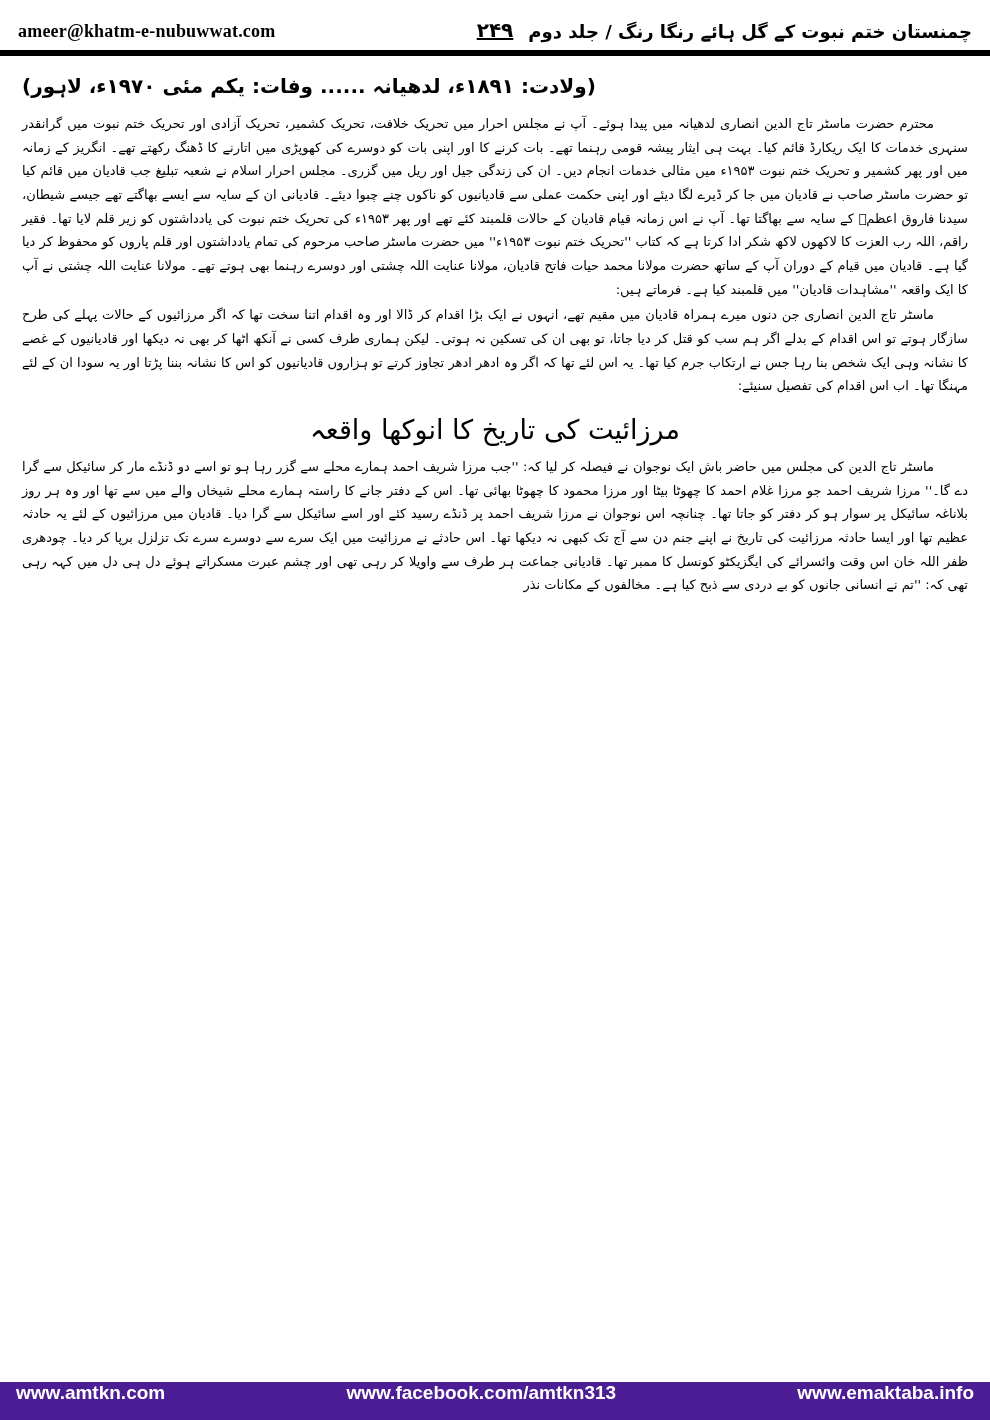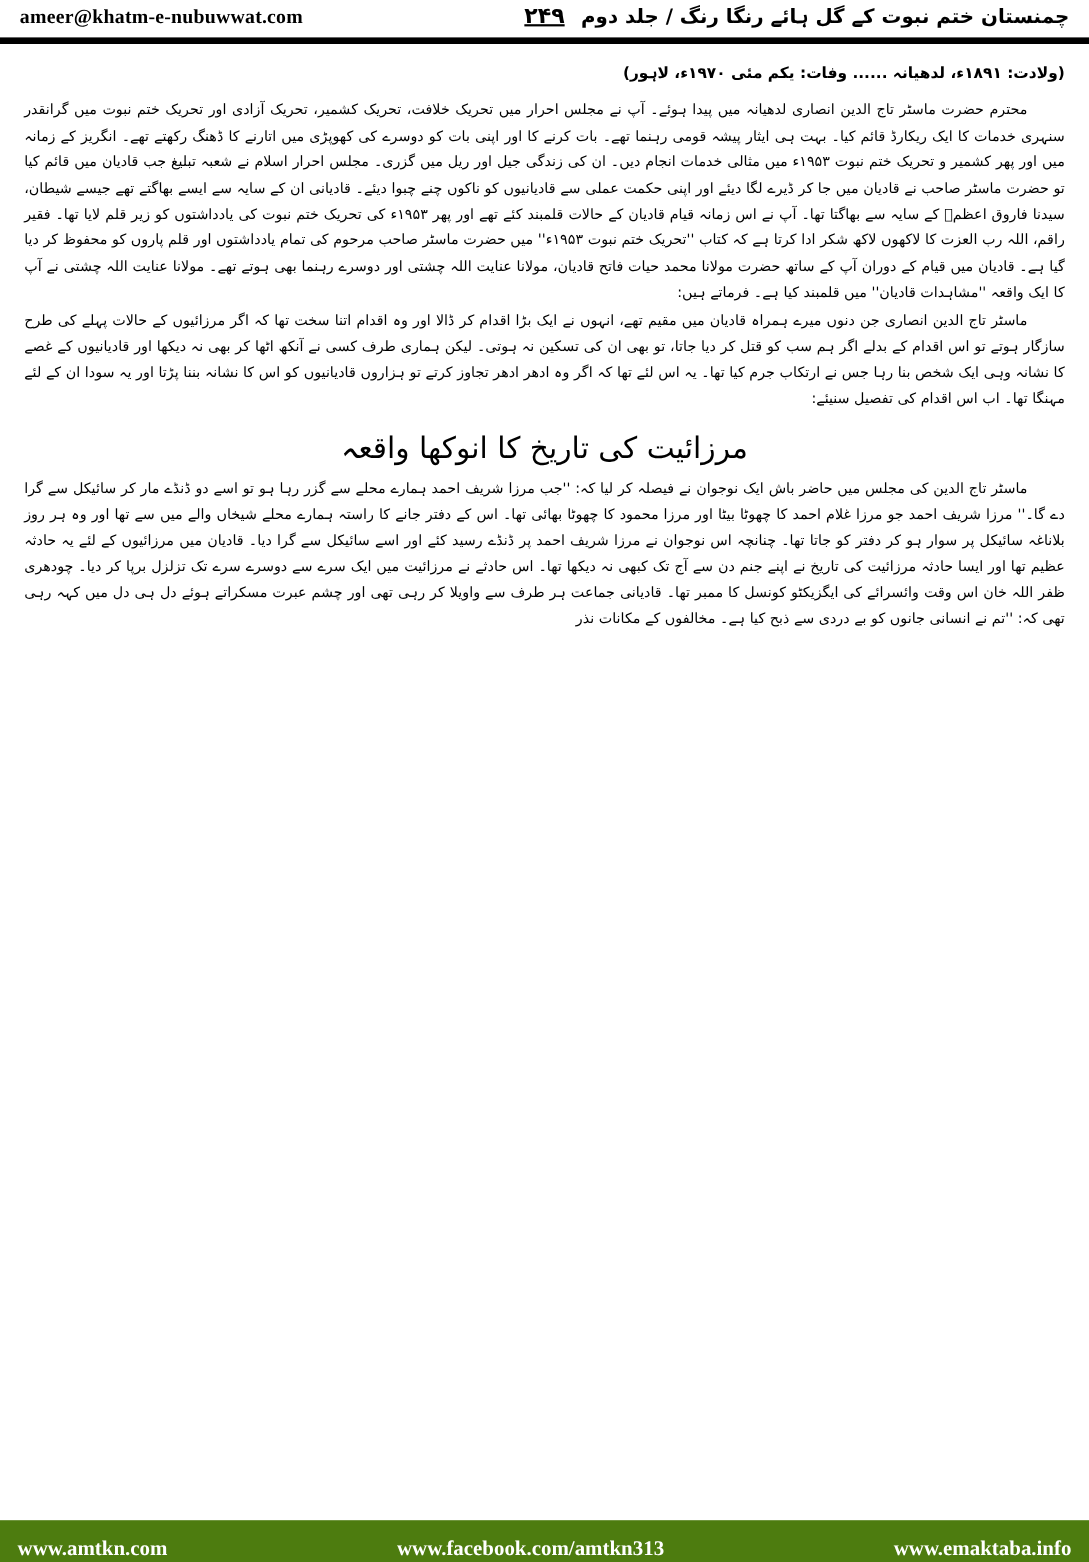--- a/index.html
+++ b/index.html
@@ -19,21 +19,21 @@
     flex-direction: column;
     overflow: hidden;
     font-family: "DejaVu Sans", sans-serif;
   }
 
   
   .header {
     display: flex;
     align-items: flex-end;
     justify-content: space-between;
-    padding: 2px 18px 6px 18px;
+    padding: 18px 18px 6px 18px;
   }
   .header .email {
     flex: 1;
     text-align: left;
     font-family: "Liberation Serif", serif;
     font-weight: bold;
     font-size: 18px;
     letter-spacing: 0.2px;
     direction: ltr;
   }
@@ -65,22 +65,22 @@
     direction: rtl;
   }
   .article-title {
     text-align: center;
     font-size: 34px;
     font-weight: bold;
     line-height: 1.3;
     margin: 10px 0 6px 0;
   }
   .dates-line {
-    text-align: right;
-    font-size: 14px;
+    text-align: left;
+    font-size: 20px;
     font-weight: bold;
     margin: 4px 0 14px 0;
   }
   .body-text p {
     margin: 0 0 2px 0;
     text-align: justify;
     text-align-last: right;
     font-size: 13px;
     line-height: 1.82;
     text-indent: 34px;
@@ -89,28 +89,28 @@
     text-align: center;
     font-size: 27px;
     font-weight: normal;
     margin: 16px 0 10px 0;
   }
 
   
   .footer {
     margin-top: auto;
     height: 38px;
-    background: #4d7c0f;
+    background: #4c1d95;
     color: #ffffff;
     display: flex;
-    align-items: flex-end;
+    align-items: flex-start;
     justify-content: space-between;
     padding: 0 16px;
     box-sizing: border-box;
-    font-family: Liberation Serif, serif;
+    font-family: Liberation Sans, sans-serif;
     font-weight: bold;
     font-size: 19px;
     direction: ltr;
   }
   .footer .site {
     white-space: nowrap;
   }
 </style>
 </head>
 <body>

